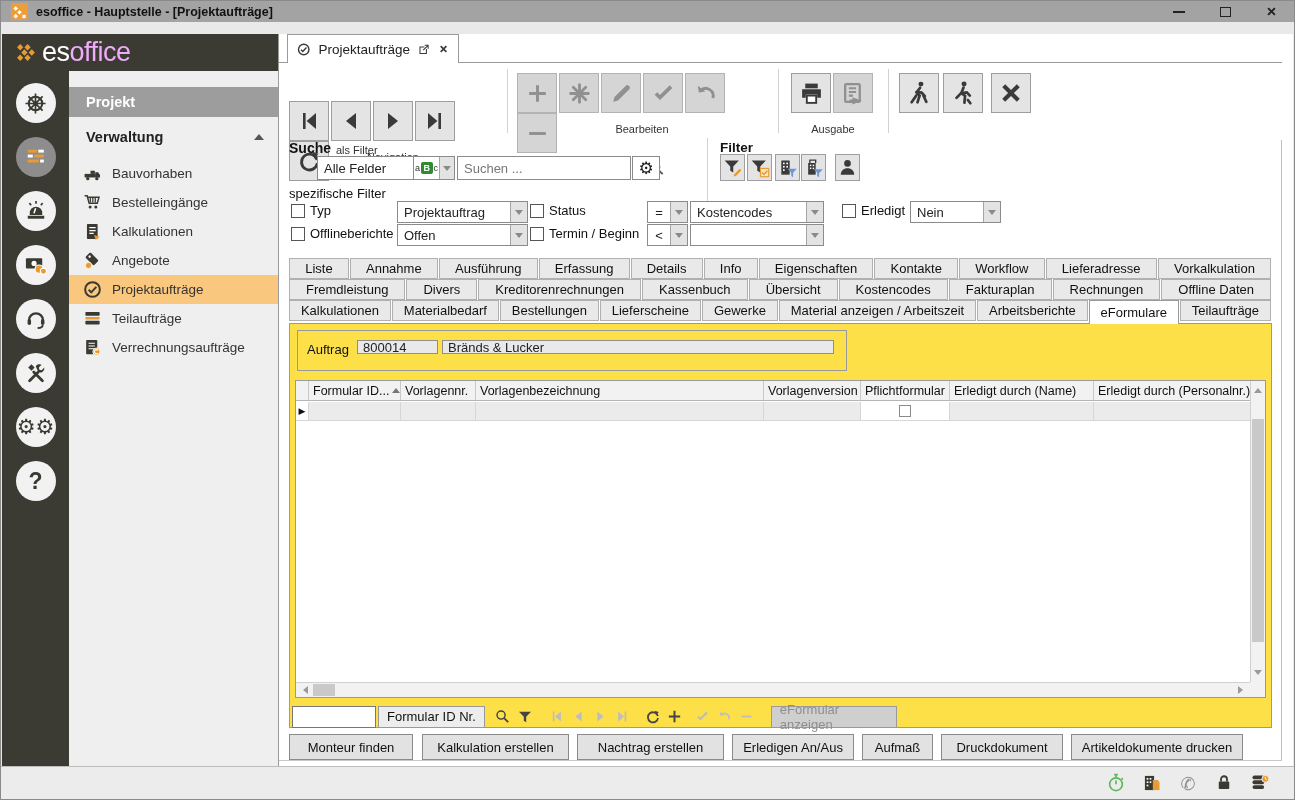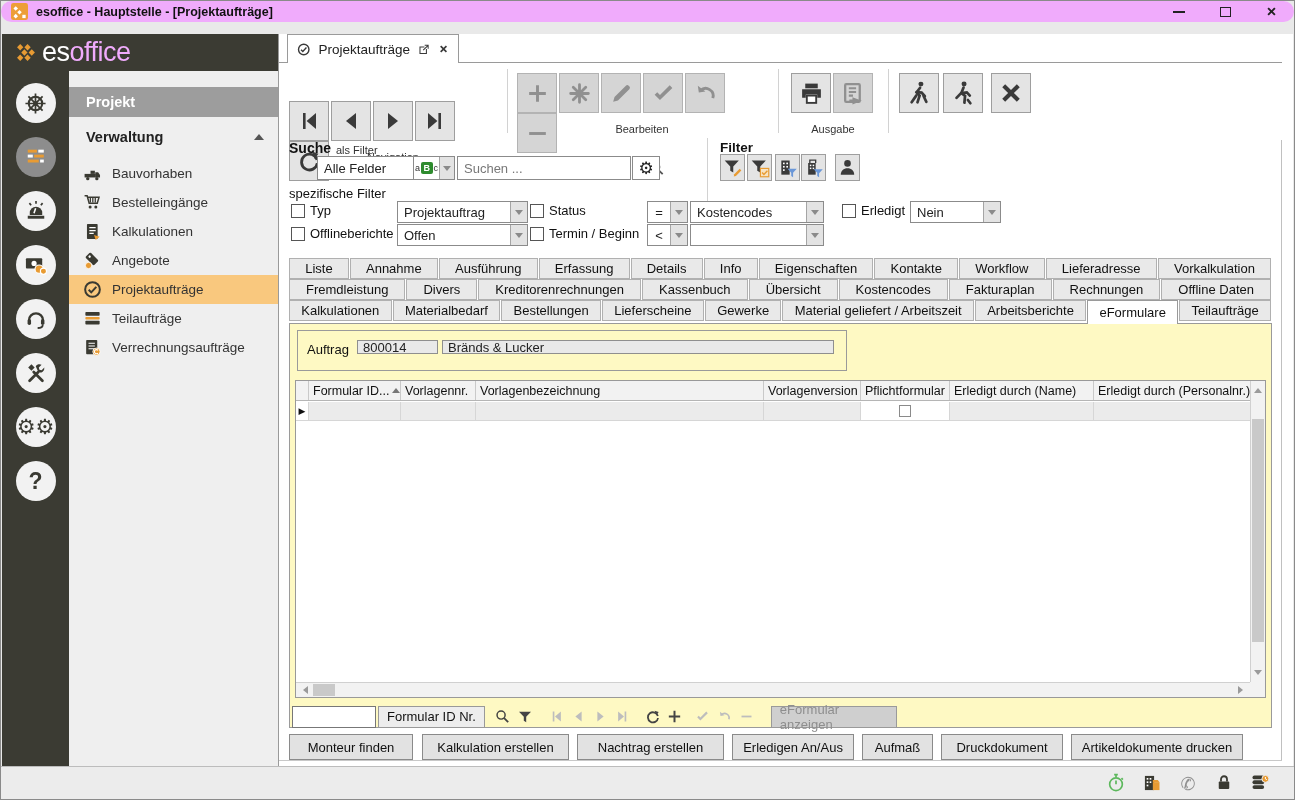--- a/index.html
+++ b/index.html
@@ -1,21 +1,21 @@
 <!DOCTYPE html>
 <html><head>
 <meta charset="utf-8">
 <style>
 *{margin:0;padding:0;box-sizing:border-box;font-family:"Liberation Sans","DejaVu Sans",sans-serif;}
 html,body{width:1295px;height:800px;}
 body{position:relative;background:#e9e9e9;overflow:hidden;}
 .win{position:absolute;inset:0;border:1px solid #8a8a8a;}
 svg.ic{display:block;}
 
-.titlebar{position:absolute;left:0;top:0;right:0;height:21px;background:#f0abfc;display:flex;align-items:center;border-radius:13px;}
+.titlebar{position:absolute;left:0;top:0;right:0;height:21px;background:#a3a3a3;display:flex;align-items:center;}
 .titlebar .appico{margin:0 8px 0 10px;}
 .titlebar .title{font-size:12.5px;font-weight:bold;color:#111;}
 .wbtns{margin-left:auto;display:flex;align-items:center;height:100%;}
 .wbtn{width:46px;height:100%;display:flex;align-items:center;justify-content:center;color:#222;cursor:default;}
 .glyph-min{width:12px;height:2px;background:#222;}
 .glyph-max{width:11px;height:10px;border:1.5px solid #222;}
 
 .logostrip{position:absolute;left:1px;top:33px;width:276px;height:37px;background:#3b3b33;display:flex;align-items:center;}
 .logostrip .es{color:#fff;font-size:27px;letter-spacing:-.5px;}
 .logostrip .office{color:#f0abfc;font-size:27px;letter-spacing:-.5px;}
@@ -72,21 +72,21 @@
 .frow{position:absolute;left:0;right:11px;height:22px;}
 .cb{position:absolute;top:4px;width:14px;height:14px;background:#fff;border:1px solid #555;}
 .clabel{position:absolute;top:3px;font-size:13px;color:#111;white-space:nowrap;}
 
 .tabstrip{position:absolute;left:10px;top:224px;width:983px;}
 .tabrow{display:flex;height:21px;}
 .tab{flex:1 1 auto;background:#e9e9e9;border:1px solid #b0b0b0;margin-right:1px;display:flex;align-items:center;justify-content:center;font-size:13px;color:#111;white-space:nowrap;padding:0 9px;}
 .tabrow + .tabrow{margin-top:0;}
 .tab.active{background:#fff;border-color:#9a9a9a;border-bottom:none;height:24px;z-index:6;position:relative;}
 
-.panel{position:absolute;left:10px;top:289px;width:983px;height:405px;border:1px solid #9a9a9a;background:#fef9c3;}
+.panel{position:absolute;left:10px;top:289px;width:983px;height:405px;border:1px solid #9a9a9a;background:#fde047;}
 .fieldset{position:absolute;left:7px;top:6px;width:550px;height:41px;border:1px solid #9a9a9a;}
 .fieldset .flab{position:absolute;left:9px;top:11px;font-size:13px;color:#111;}
 .fieldset input{position:absolute;top:9px;height:14px;border:1px solid #8f8f8f;background:#e9e9e9;font-size:13px;color:#222;padding:0 5px;}
 .fin1{left:59px;width:81px;}
 .fin2{left:144px;width:392px;}
 
 .tablewrap{position:absolute;left:5px;top:56px;width:971px;height:318px;border:1px solid #999;background:#fff;}
 .thead{position:absolute;left:0;top:0;right:15px;height:20px;display:flex;background:#f2f2f2;border-bottom:1px solid #b5b5b5;}
 .th{border-right:1px solid #c9c9c9;font-size:12.5px;color:#111;display:flex;align-items:center;padding:0 4px;white-space:nowrap;overflow:hidden;}
 .trow{position:absolute;left:0;top:21px;right:15px;height:19px;display:flex;}
@@ -743,21 +743,21 @@
         <div class="tab">Fakturaplan</div>
         <div class="tab">Rechnungen</div>
         <div class="tab">Offline Daten</div>
       </div>
       <div class="tabrow">
         <div class="tab">Kalkulationen</div>
         <div class="tab">Materialbedarf</div>
         <div class="tab">Bestellungen</div>
         <div class="tab">Lieferscheine</div>
         <div class="tab">Gewerke</div>
-        <div class="tab">Material geliefert / Arbeitszeit</div>
+        <div class="tab">Material anzeigen / Arbeitszeit</div>
         <div class="tab">Arbeitsberichte</div>
         <div class="tab active">eFormulare</div>
         <div class="tab">Teilaufträge</div>
       </div>
     </div>
 
     <div class="panel">
       <div class="fieldset">
         <span class="flab">Auftrag</span>
         <input class="fin1" readonly="" value="800014" style="">

